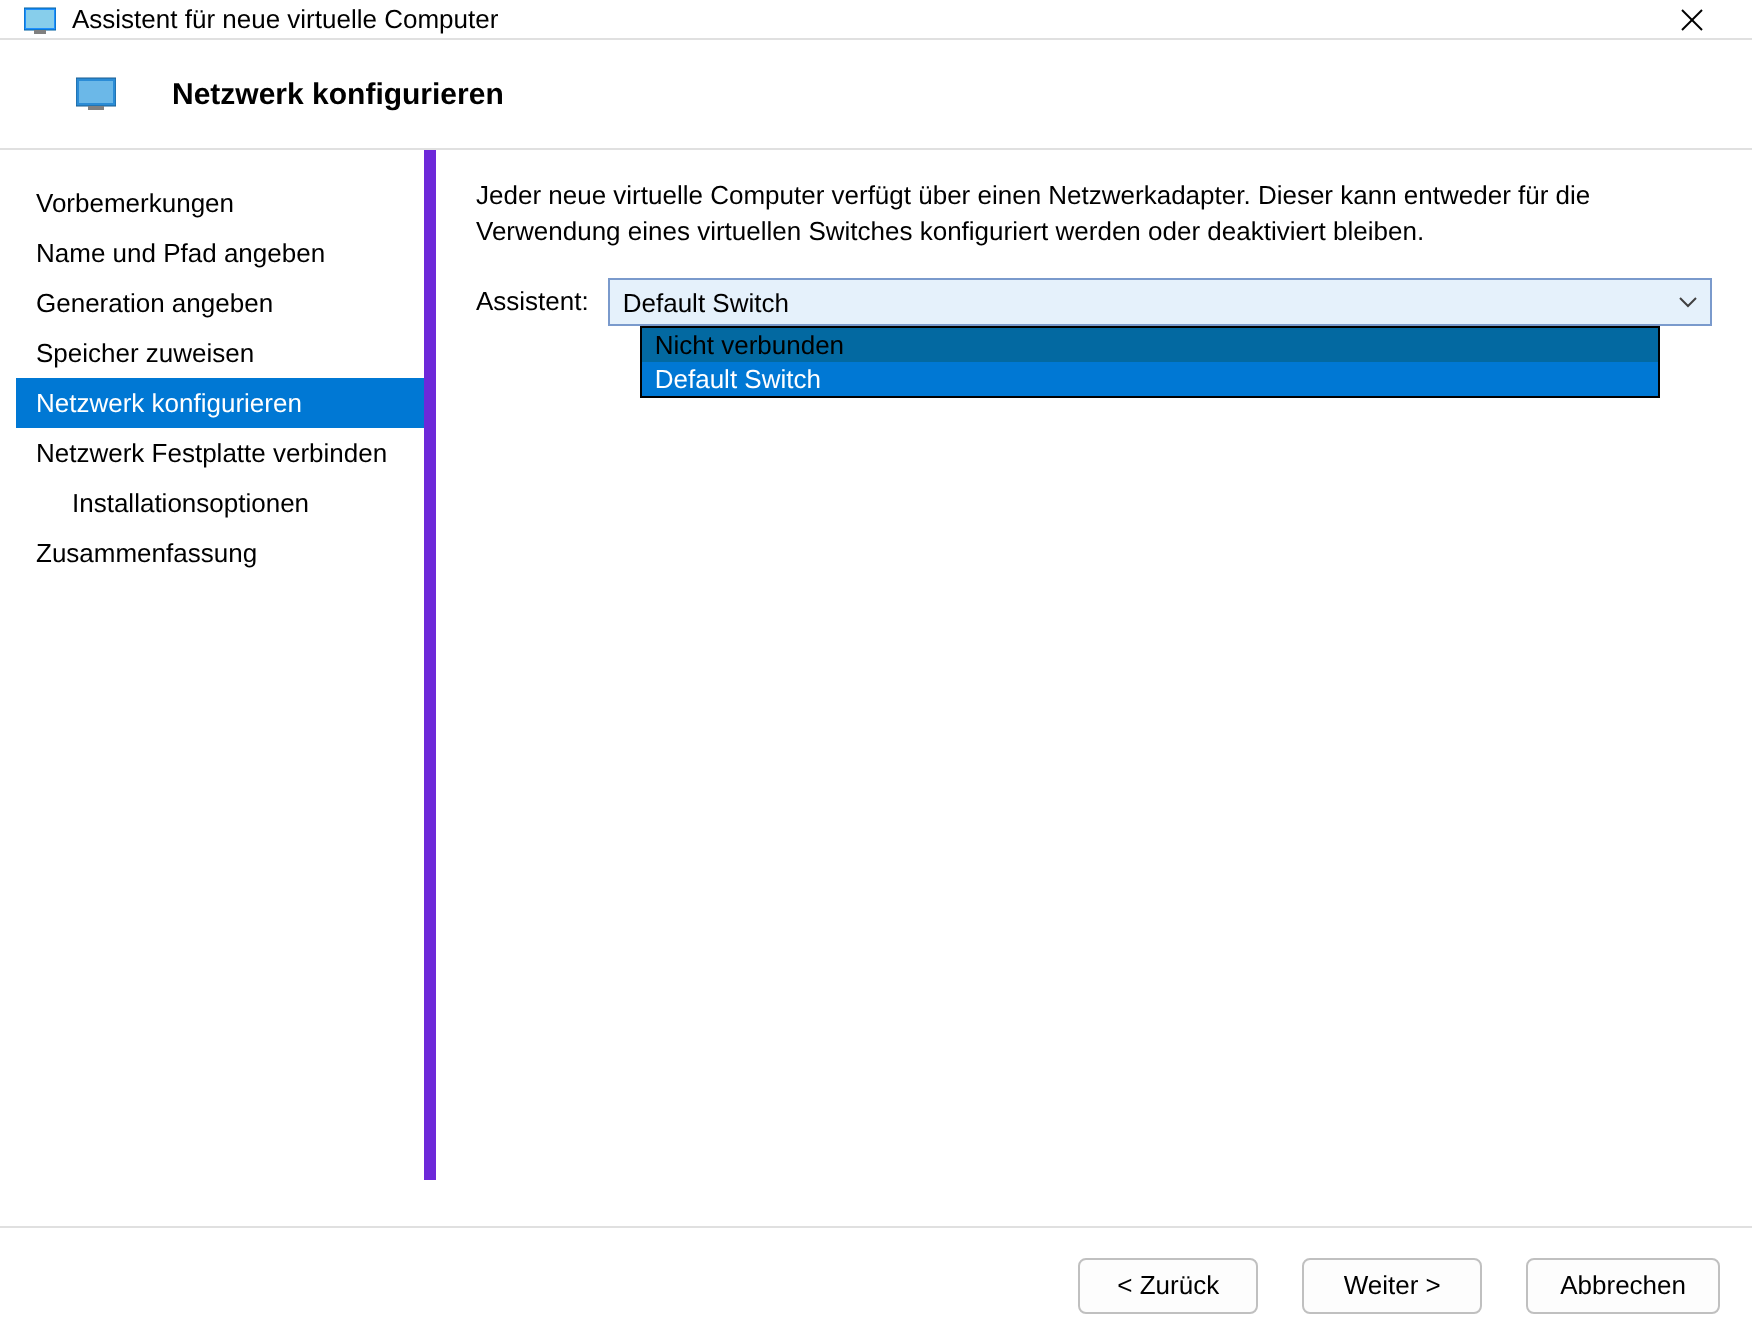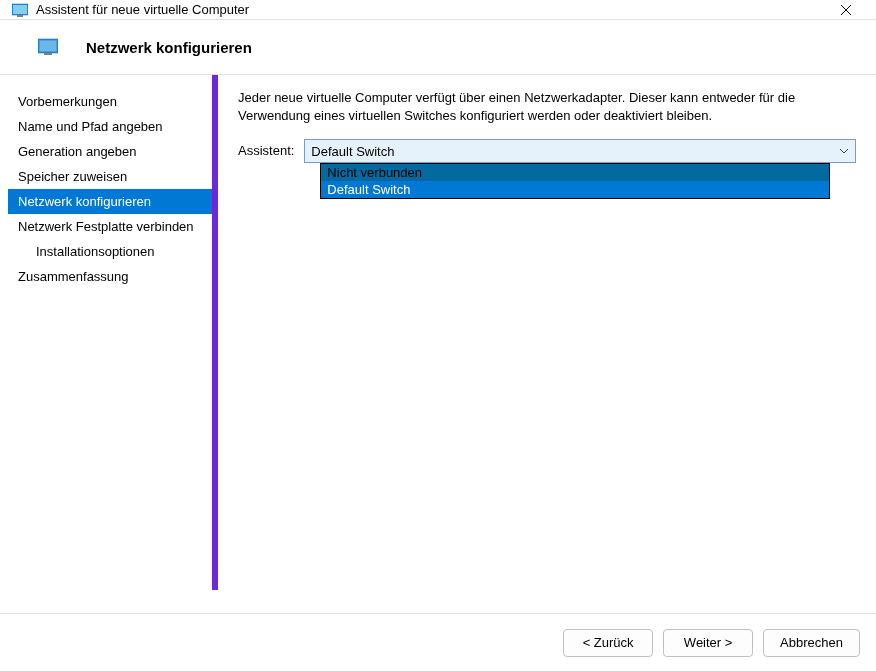--- a/index.html
+++ b/index.html
@@ -149,21 +149,21 @@
       position: absolute;
       bottom: 0;
       left: 0;
       right: 0;
       height: 58px;
       border-top: 1px solid #e0e0e0;
       display: flex;
       align-items: center;
       justify-content: flex-end;
       padding: 0 16px;
-      gap: 10px;
+      gap: 22px;
     }
     .btn {
       height: 28px;
       padding: 0 16px;
       border: 1px solid #c0c0c0;
       border-radius: 4px;
       background: #fdfdfd;
       font-size: 13px;
       cursor: pointer;
       min-width: 90px;

